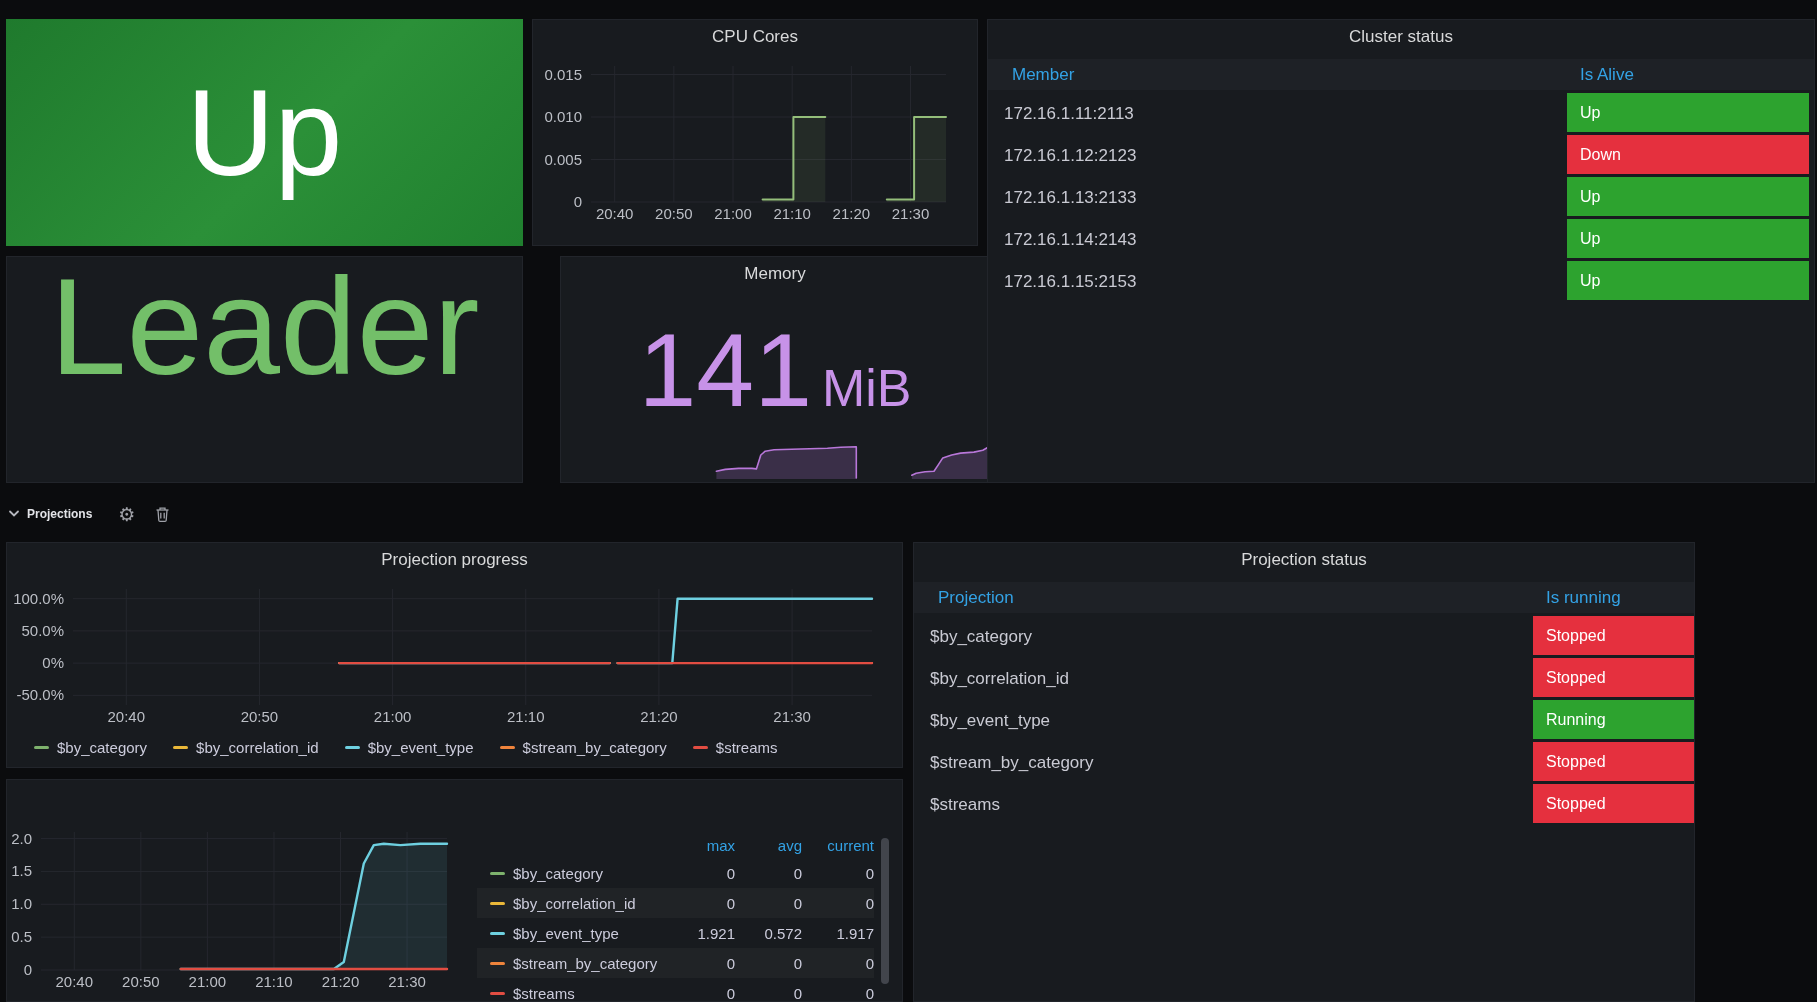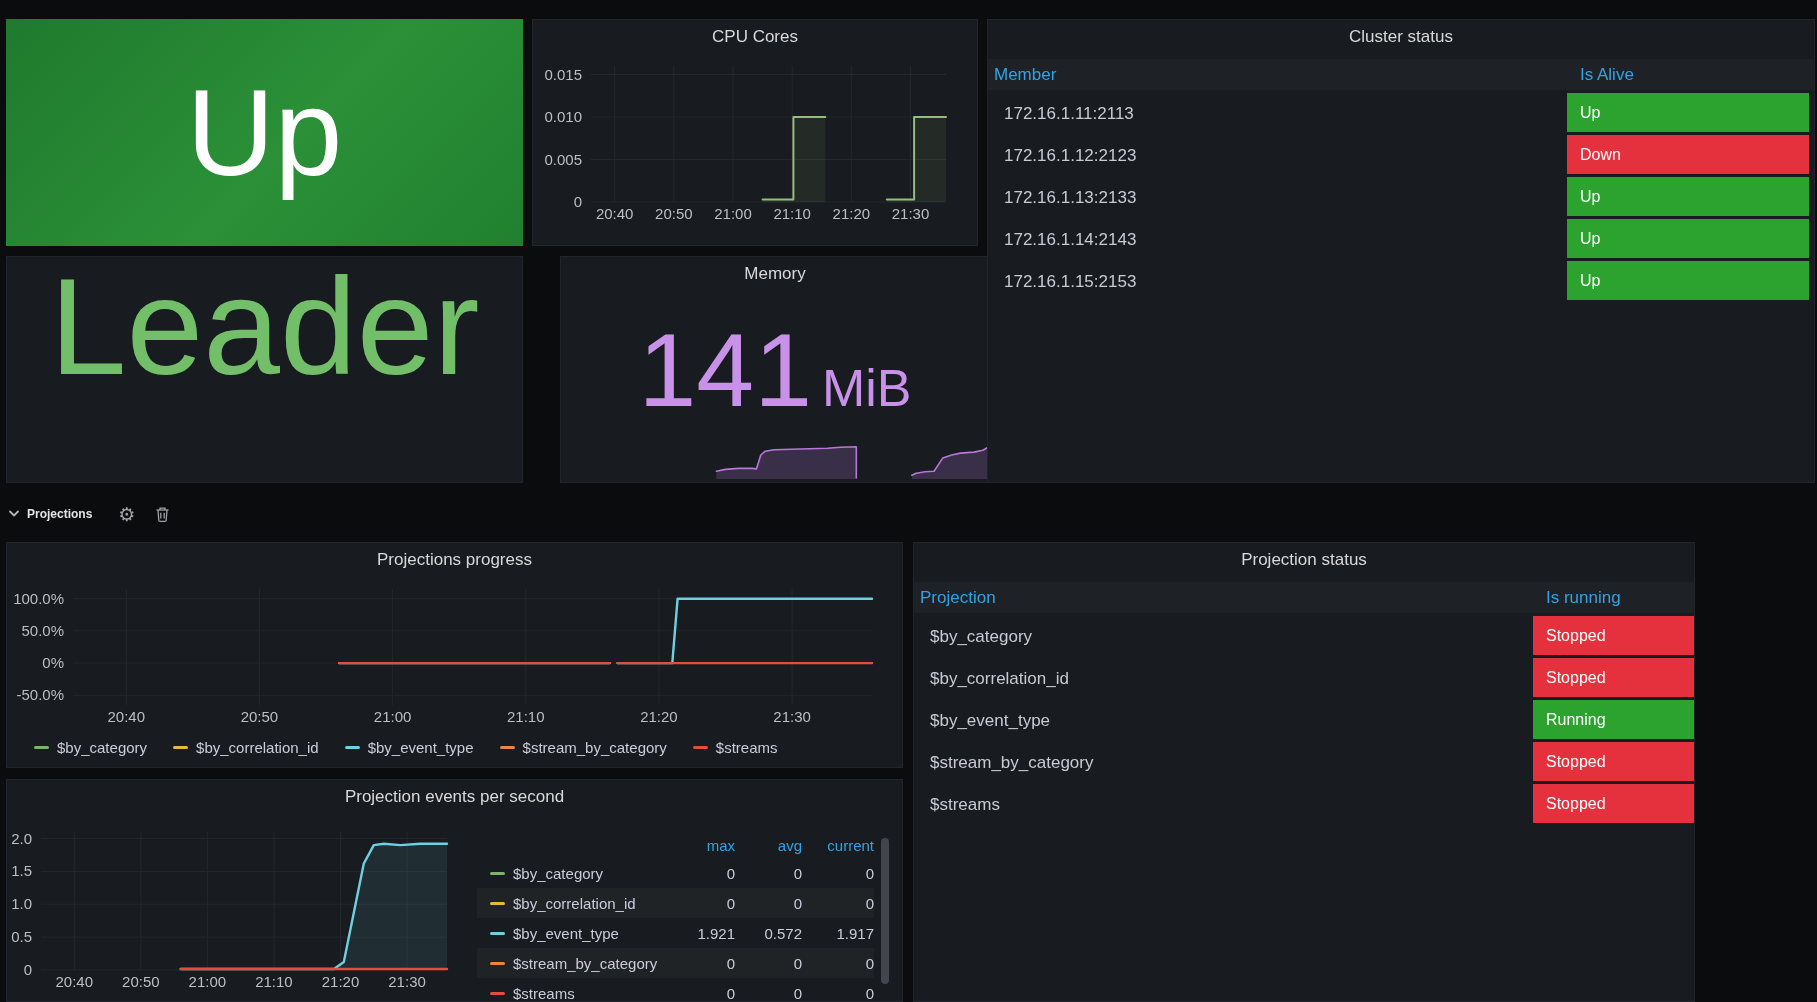--- a/index.html
+++ b/index.html
@@ -31,21 +31,21 @@
   #p-memory svg{top:auto;bottom:1px}
   .memvalue{position:absolute;left:0;right:0;top:56px;text-align:center;
             color:var(--purple);font-size:104px;font-weight:400;line-height:1.1;white-space:nowrap}
   .memunit{font-size:52px;margin-left:10px}
 
   #p-cluster{left:987px;top:19px;width:828px;height:464px}
   #p-status{left:913px;top:542px;width:782px;height:460px}
   .thead{position:absolute;top:39px;left:0;right:0;height:31px;background:var(--band);
          display:flex;align-items:center;z-index:1}
   .th{font-size:17px;font-weight:500;color:var(--blue);cursor:pointer}
-  .th.c1{padding-left:6px}
+  .th.c1{padding-left:24px}
   .th.c2{position:absolute}
   #p-cluster .th.c2{left:592px}
   #p-status  .th.c2{left:632px}
   .tbody{position:absolute;top:73px;left:0;right:0}
   .trow{position:relative;height:42px}
   .tcell{position:absolute;left:16px;top:0;height:42px;line-height:42px;font-size:17px;color:#c9cad3}
   .pill{position:absolute;top:0;height:39px;line-height:39px;padding-left:13px;
         font-size:16px;color:#fff}
   #p-cluster .pill{left:579px;width:242px}
   #p-status  .pill{left:619px;width:276px}
@@ -170,21 +170,21 @@
       <svg width="15" height="17" viewBox="0 0 15 17" fill="none" stroke="#9fa1a8" stroke-width="1.3">
         <path d="M1.5 4 h12"></path>
           <path d="M5 4 V2.2 h5 V4"></path>
         <path d="M3 4 l0.8 10.3 a1.2 1.2 0 0 0 1.2 1.1 h5 a1.2 1.2 0 0 0 1.2 -1.1 L12 4"></path>
         <path d="M5.8 6.8 v5.8 M9.2 6.8 v5.8"></path>
       </svg>
     </span>
   </div>
 
   <section class="panel" id="p-progress">
-    <div class="ptitle">Projections progress</div>
+    <div class="ptitle">Projection progress</div>
     <svg width="897" height="226">
         <line x1="119.26666666666667" x2="119.26666666666667" y1="46" y2="162" stroke="#25272e" stroke-width="1"></line>
         <text x="119.26666666666667" y="179" text-anchor="middle">20:40</text>
         <line x1="252.43333333333334" x2="252.43333333333334" y1="46" y2="162" stroke="#25272e" stroke-width="1"></line>
         <text x="252.43333333333334" y="179" text-anchor="middle">20:50</text>
         <line x1="385.6" x2="385.6" y1="46" y2="162" stroke="#25272e" stroke-width="1"></line>
         <text x="385.6" y="179" text-anchor="middle">21:00</text>
         <line x1="518.7666666666667" x2="518.7666666666667" y1="46" y2="162" stroke="#25272e" stroke-width="1"></line>
         <text x="518.7666666666667" y="179" text-anchor="middle">21:10</text>
         <line x1="651.9333333333333" x2="651.9333333333333" y1="46" y2="162" stroke="#25272e" stroke-width="1"></line>
@@ -228,21 +228,20 @@
           <span>$stream_by_category</span>
         </div>
         <div class="litem">
           <span class="dash" style="background: rgb(226, 77, 66);"></span>
           <span>$streams</span>
         </div>
       </div>
   </section>
 
   <section class="panel" id="p-events">
-    <div class="ptitle">Projection events per second</div>
     <svg width="897" height="223">
         <line x1="67.27868852459017" x2="67.27868852459017" y1="52" y2="190" stroke="#25272e" stroke-width="1"></line>
         <text x="67.27868852459017" y="207" text-anchor="middle">20:40</text>
         <line x1="133.8360655737705" x2="133.8360655737705" y1="52" y2="190" stroke="#25272e" stroke-width="1"></line>
         <text x="133.8360655737705" y="207" text-anchor="middle">20:50</text>
         <line x1="200.39344262295083" x2="200.39344262295083" y1="52" y2="190" stroke="#25272e" stroke-width="1"></line>
         <text x="200.39344262295083" y="207" text-anchor="middle">21:00</text>
         <line x1="266.95081967213116" x2="266.95081967213116" y1="52" y2="190" stroke="#25272e" stroke-width="1"></line>
         <text x="266.95081967213116" y="207" text-anchor="middle">21:10</text>
         <line x1="333.5081967213115" x2="333.5081967213115" y1="52" y2="190" stroke="#25272e" stroke-width="1"></line>

